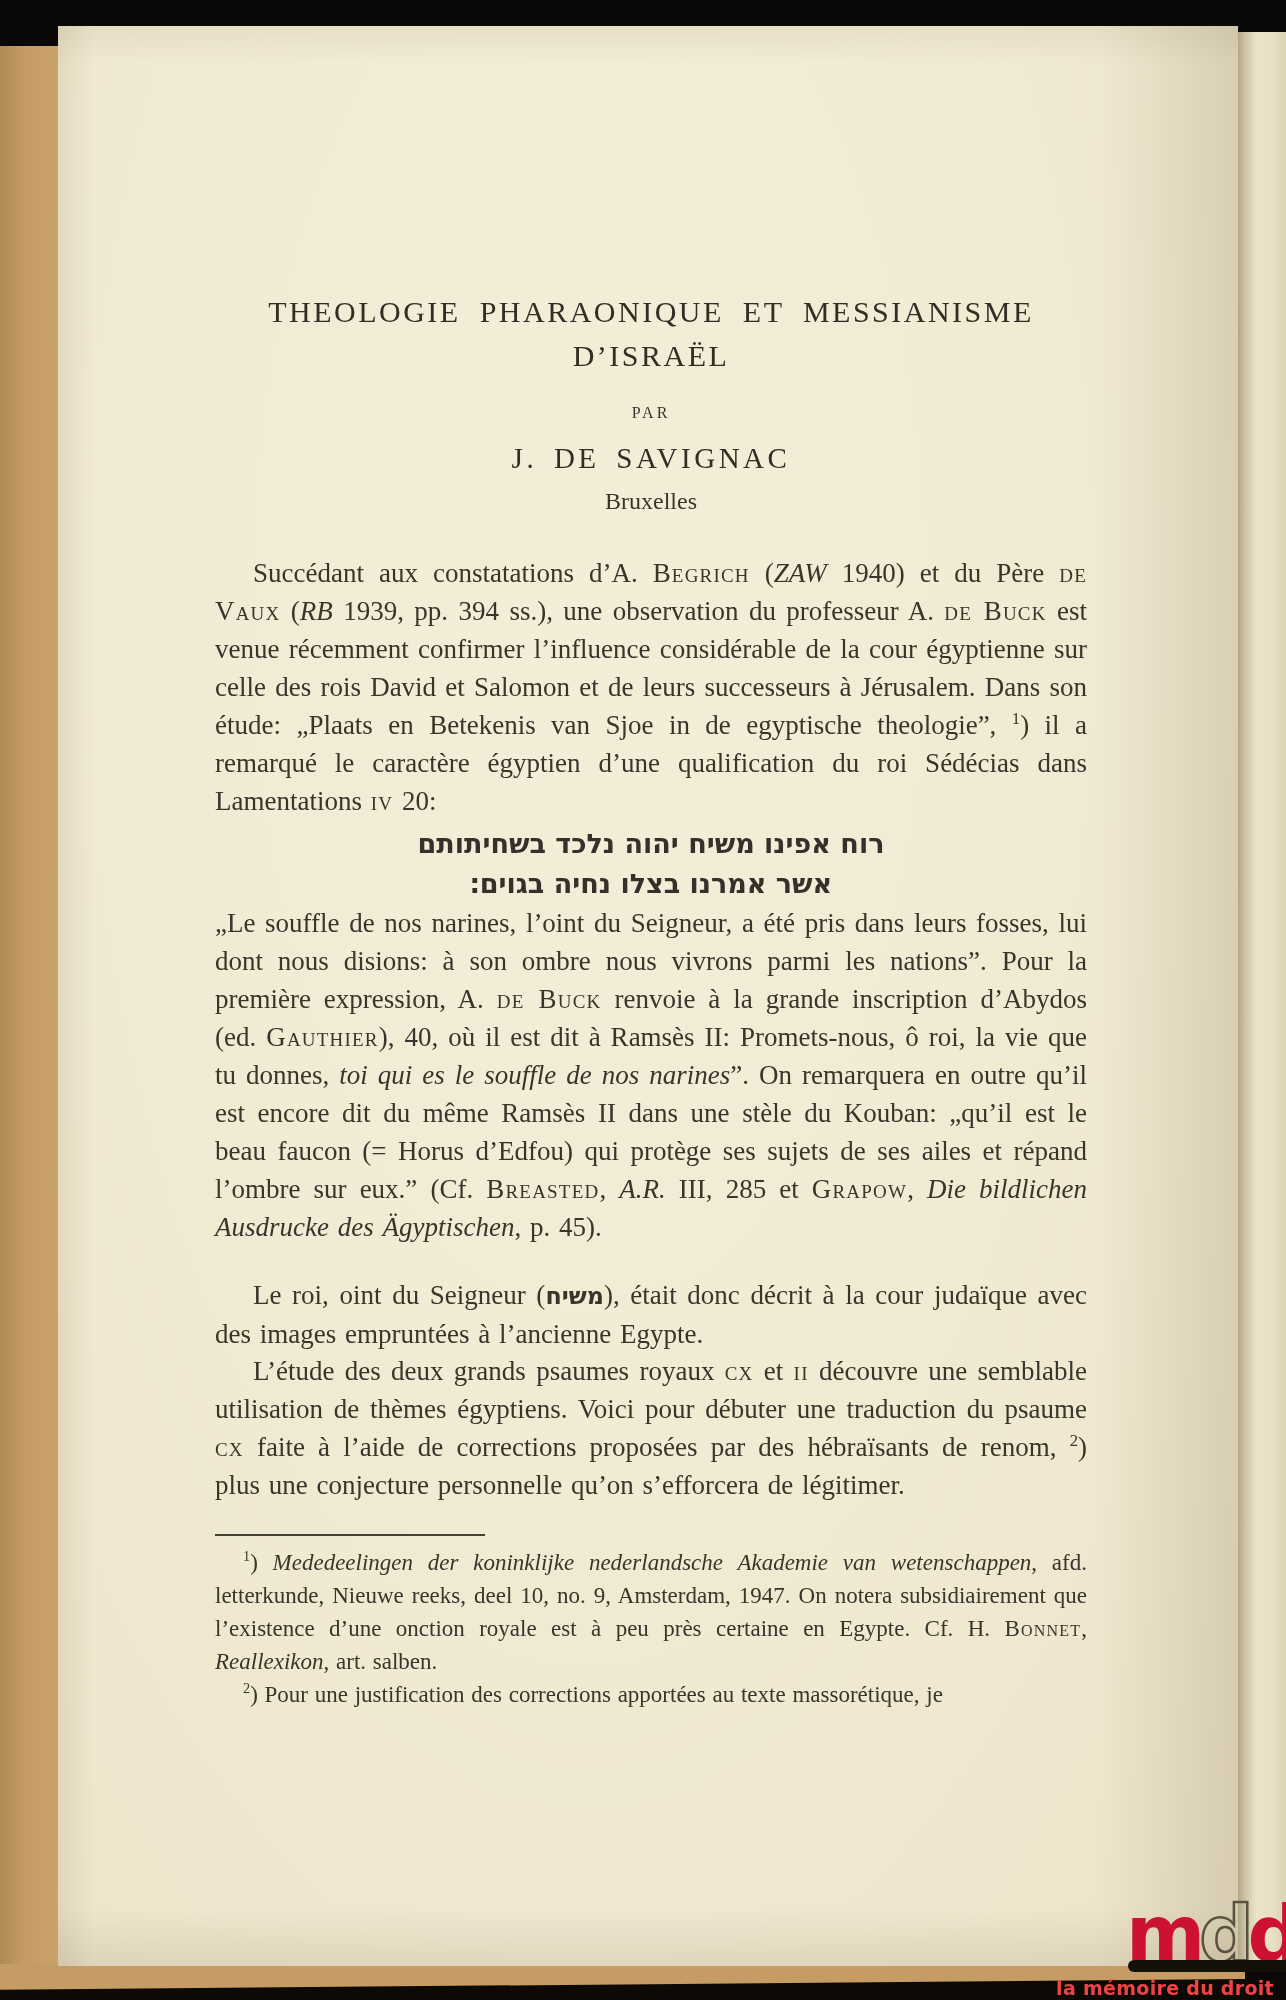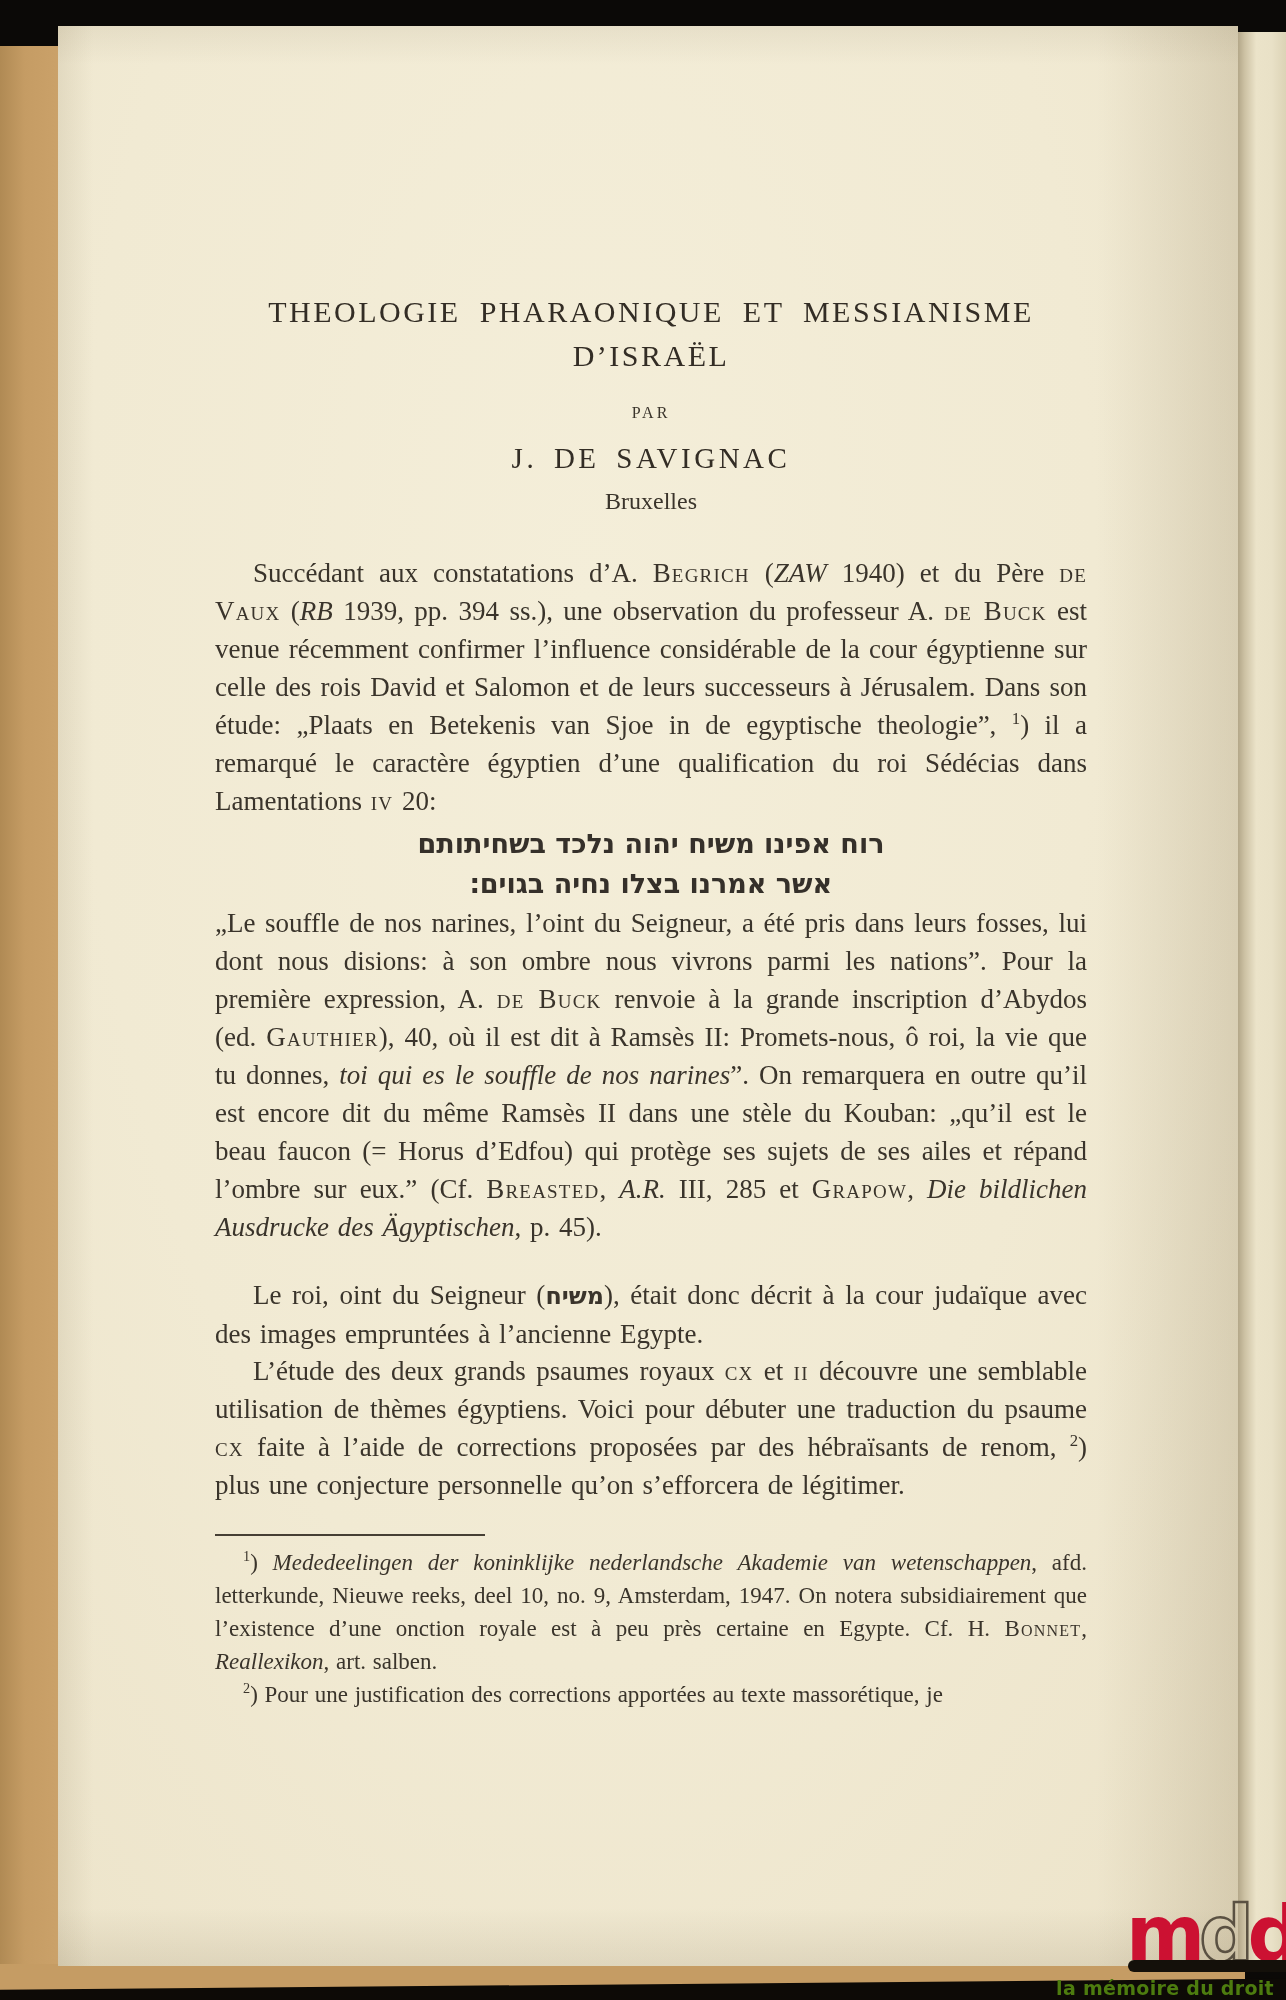--- a/index.html
+++ b/index.html
@@ -91,21 +91,21 @@
     color:transparent;
     -webkit-text-stroke:2.5px #5a5142;
   }
   .mdd-bar{
     position:absolute;left:1128px;top:1960px;width:158px;height:12px;
     background:#14100a;border-radius:7px 0 0 7px;
   }
   .tagline{
     position:absolute;right:12px;top:1977px;
     font-family:"DejaVu Sans", sans-serif;font-weight:700;
-    font-size:19px;color:#4d7c0f;letter-spacing:0.3px;
+    font-size:19px;color:#ef4444;letter-spacing:0.3px;
   }
 </style>
 </head>
 <body>
 
 <div class="backing-left"></div>
 <div class="backing-bottom"></div>
 
 <div class="page">
   <div class="tb title-l1" style="top:264px;">THEOLOGIE PHARAONIQUE ET MESSIANISME</div>

